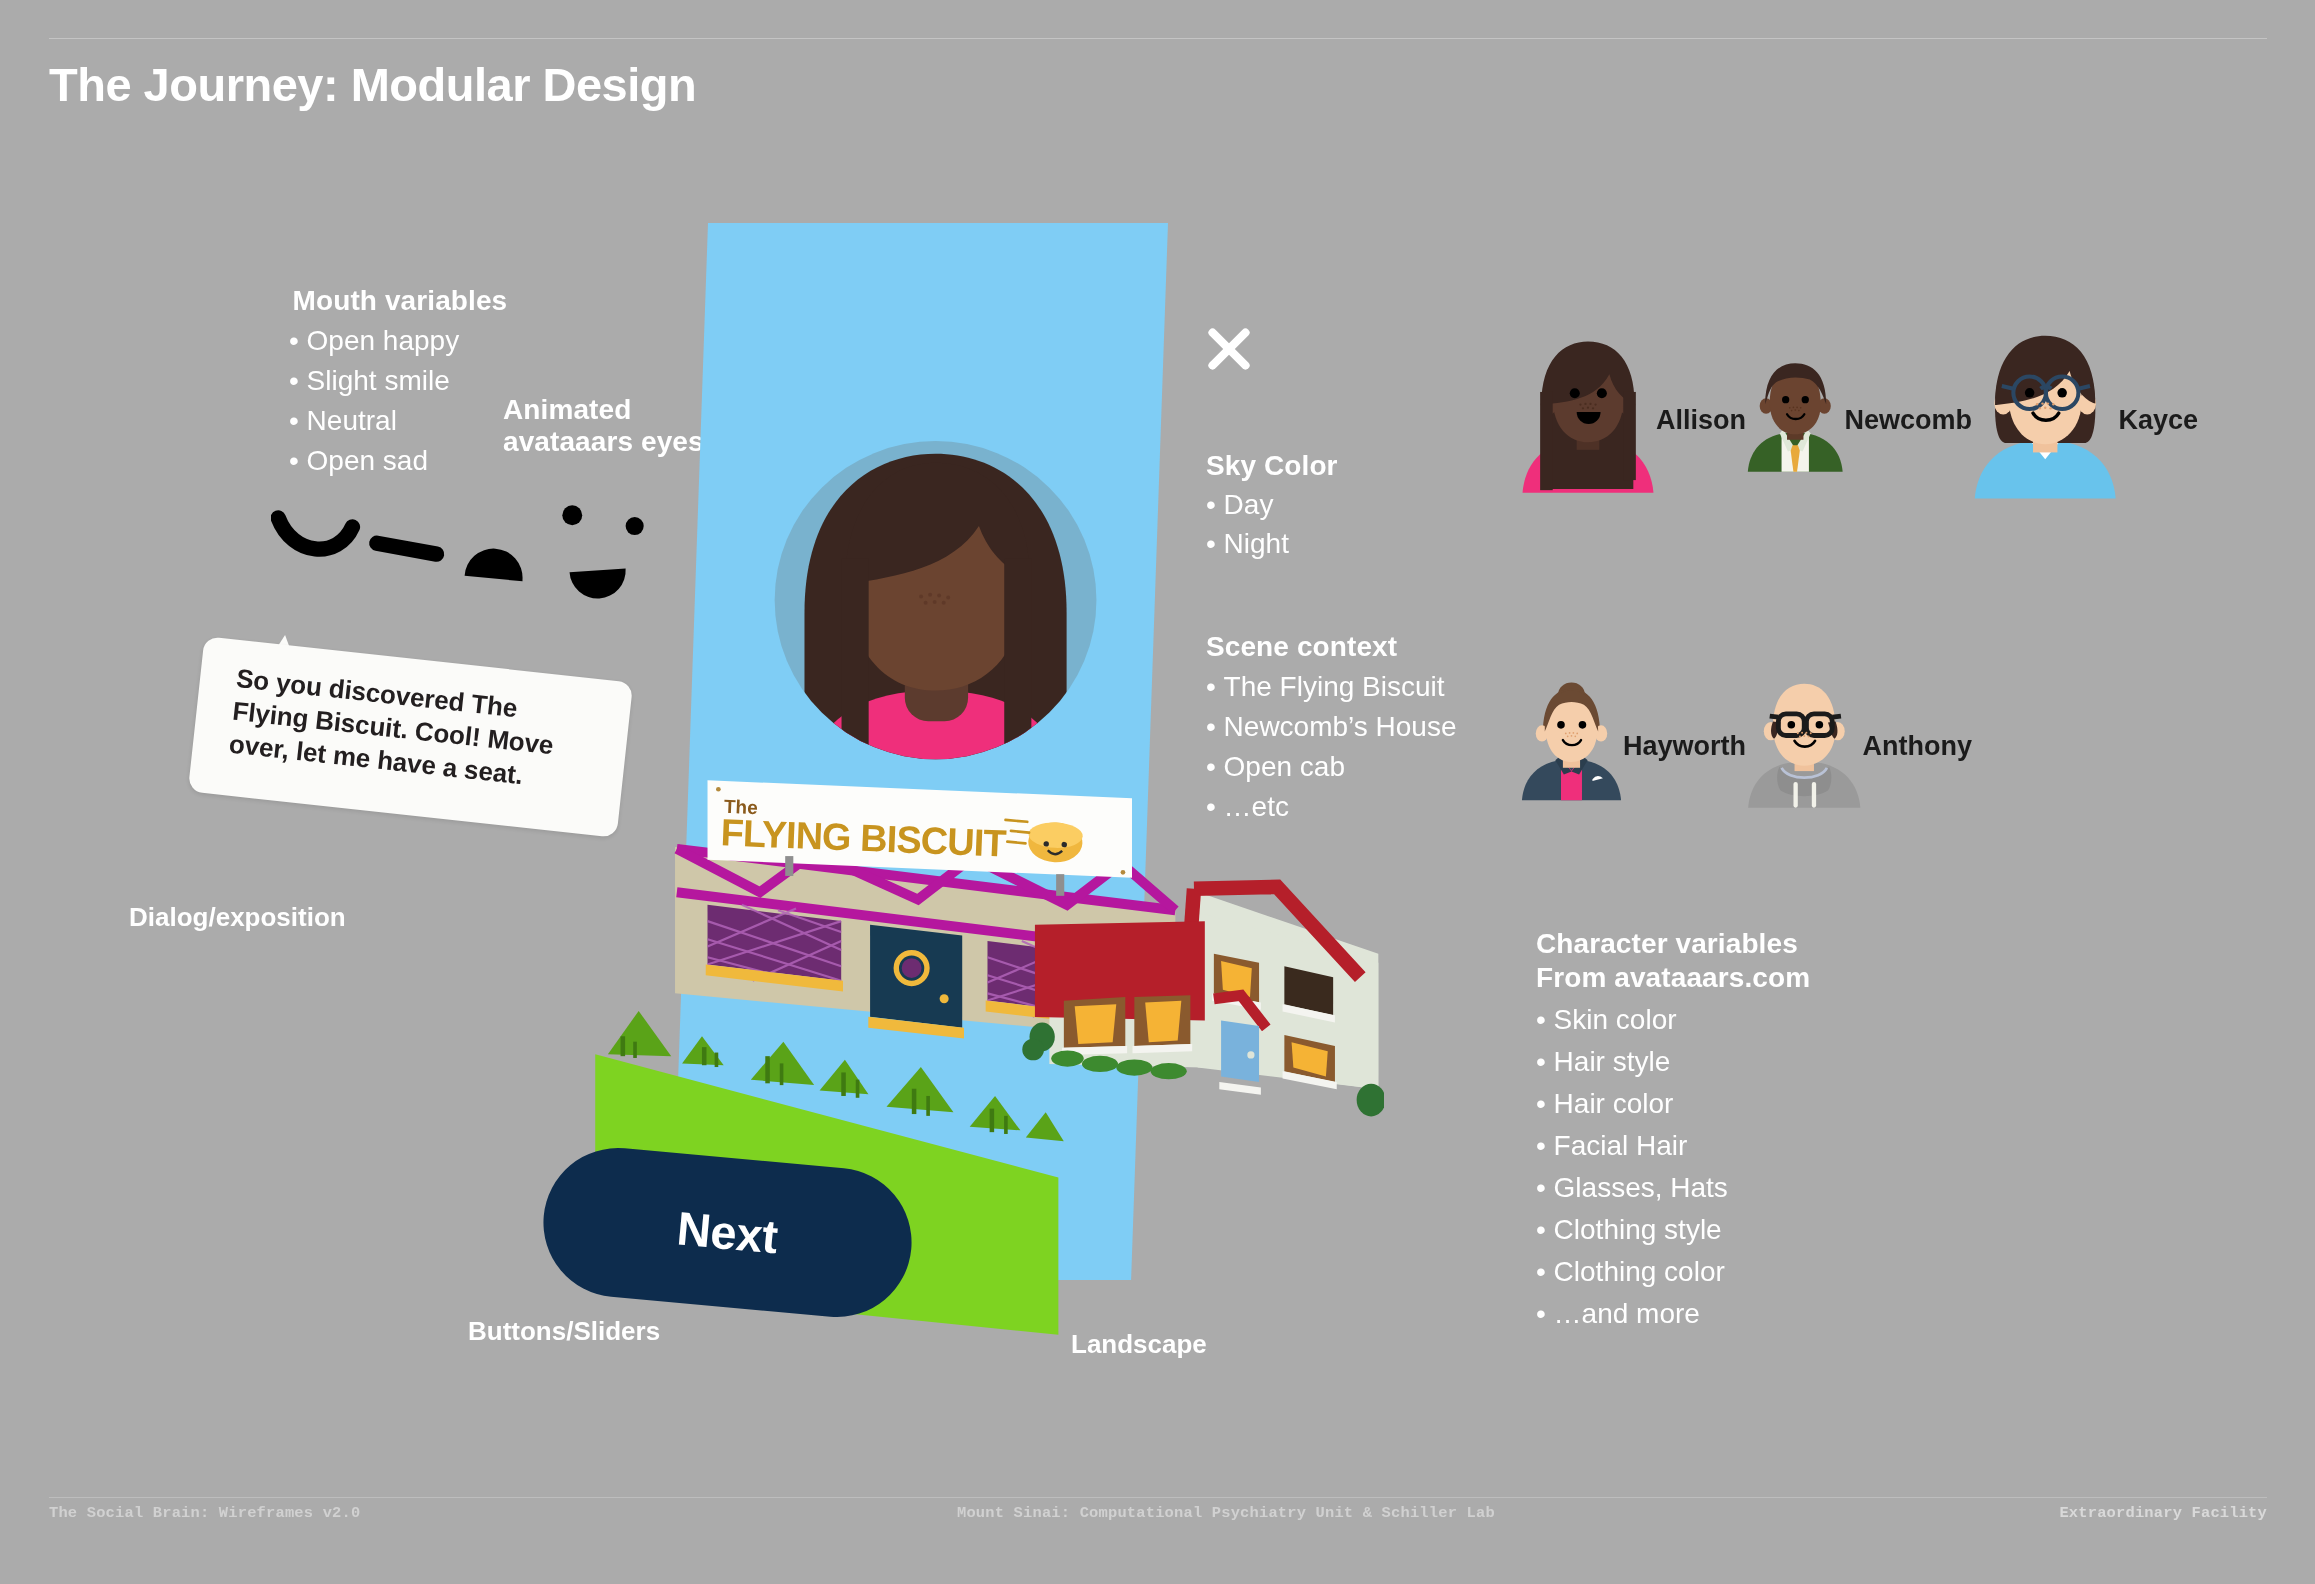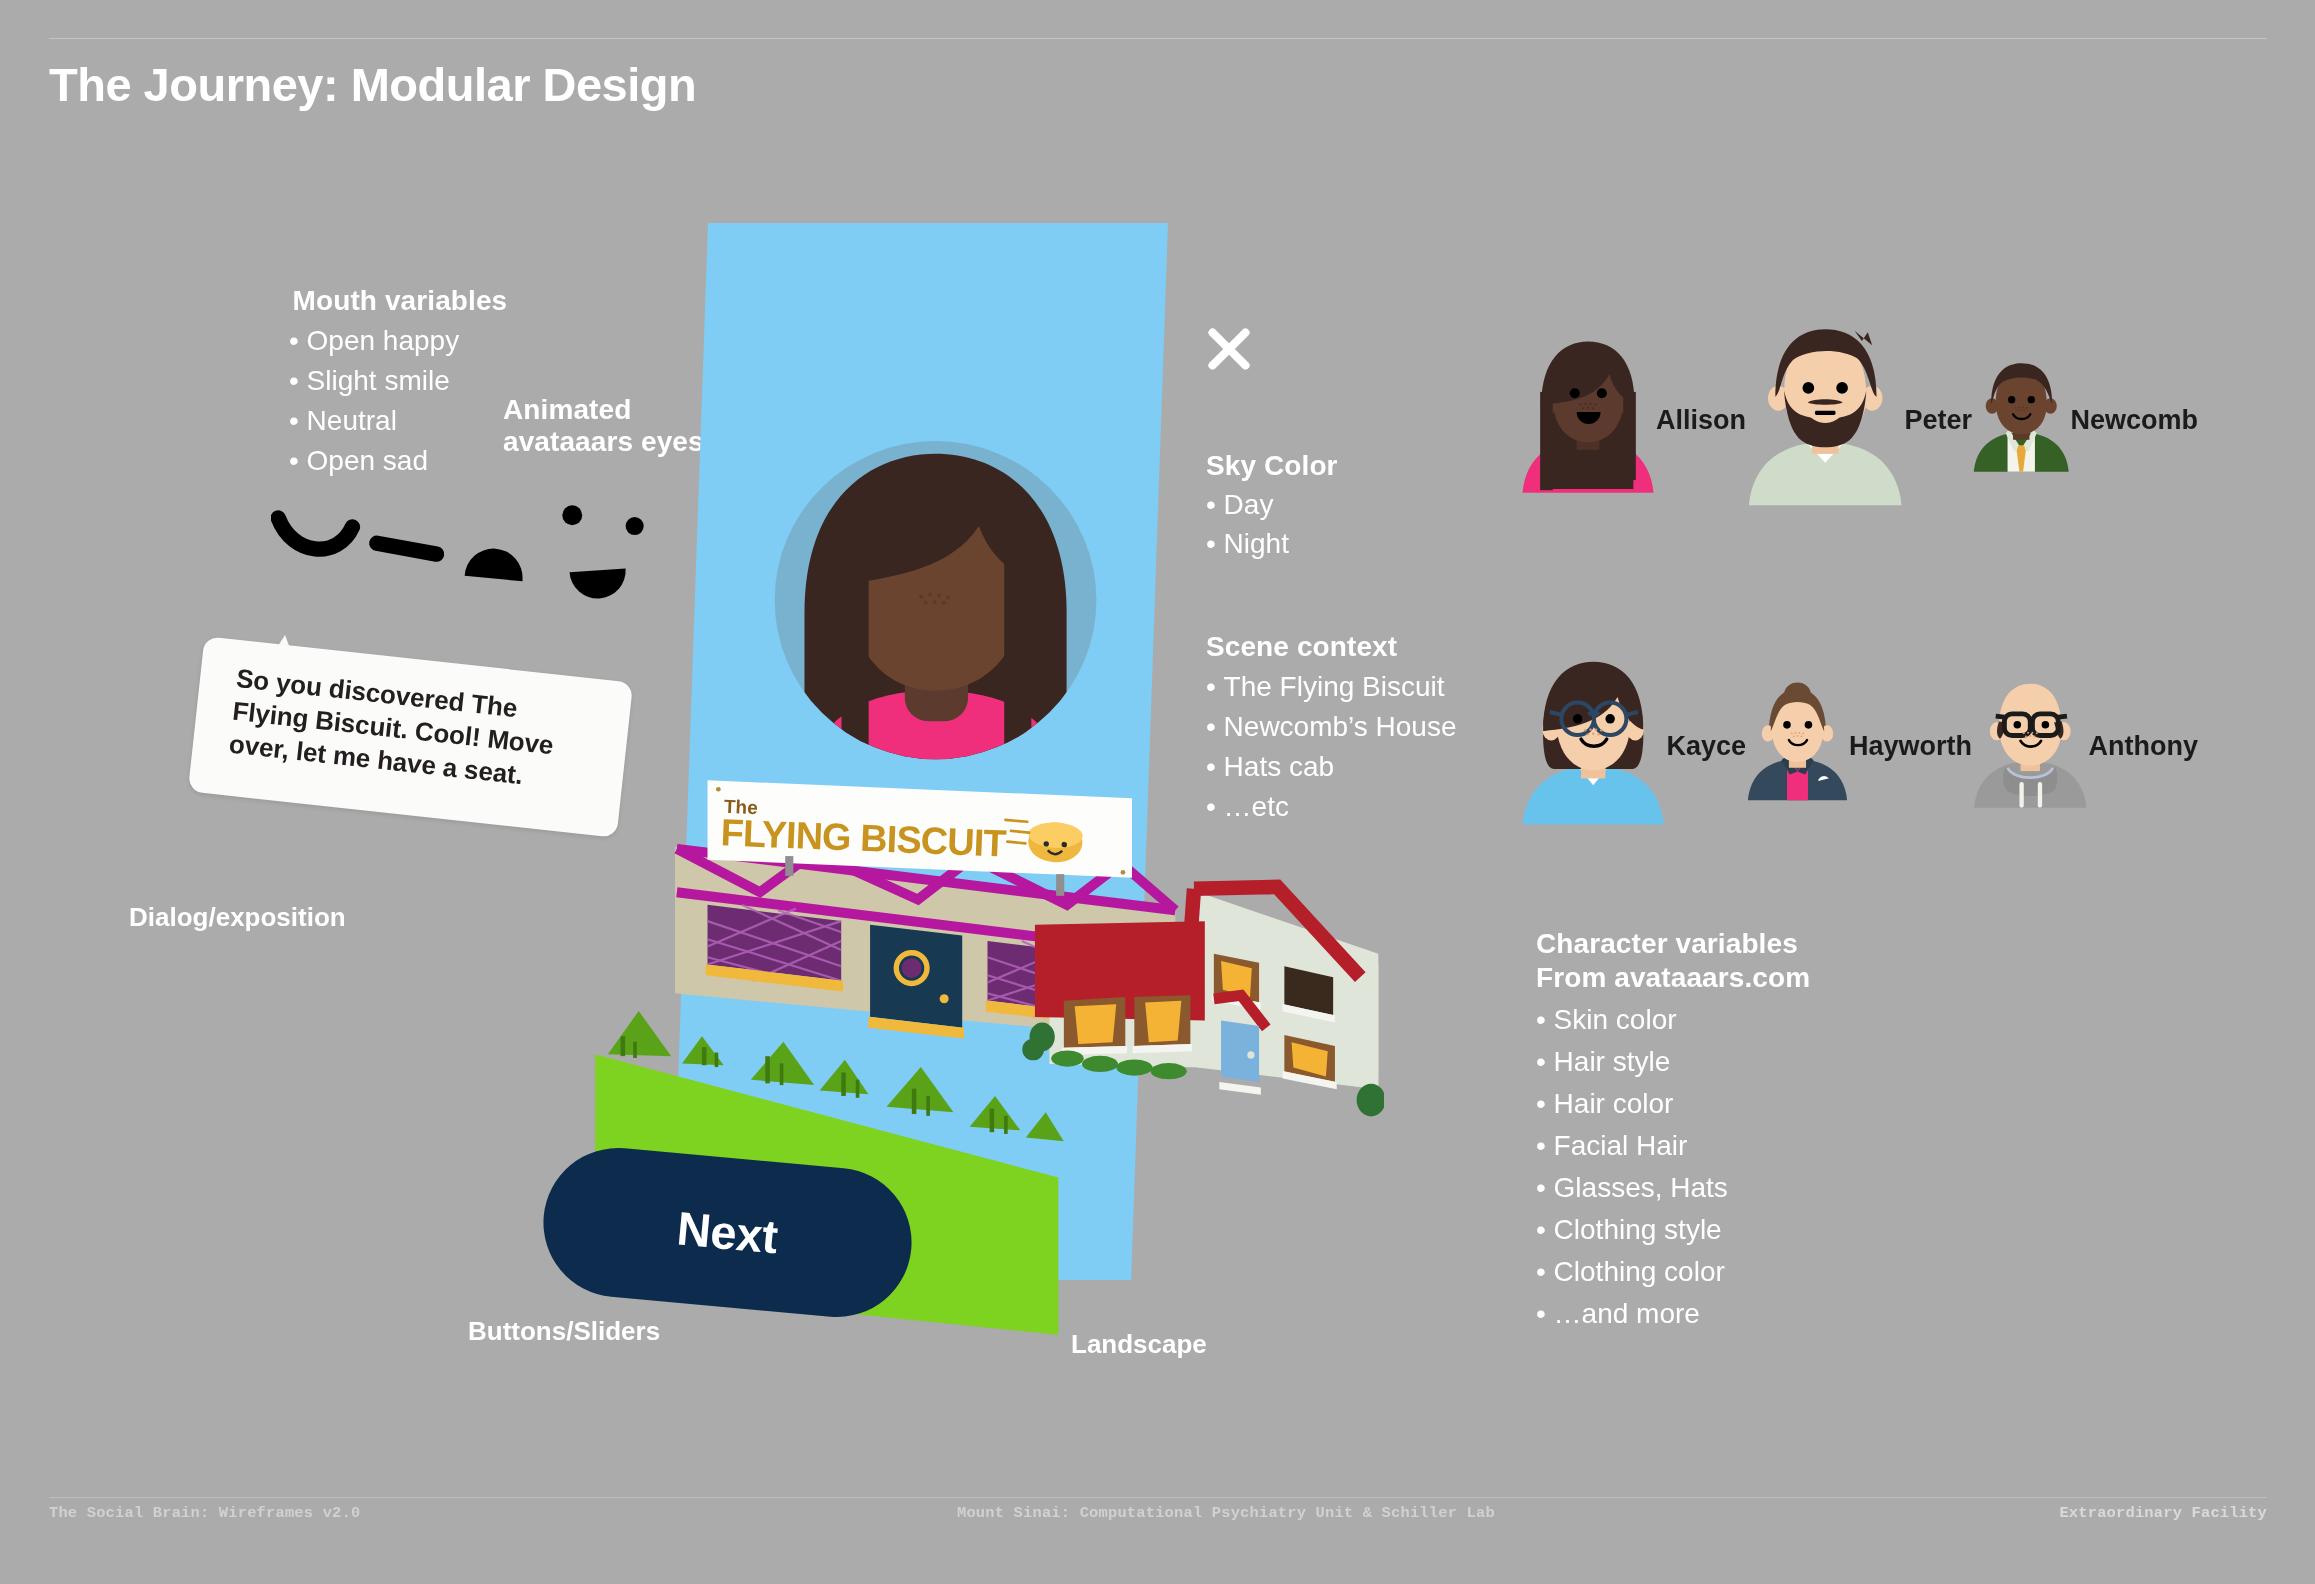--- a/index.html
+++ b/index.html
@@ -419,21 +419,21 @@
 
 <div id="scene-context">
   <div class="ann-h">Scene context</div>
   <div class="ann-li">
     <span class="bul">•&nbsp;</span><span>The Flying Biscuit</span>
   </div>
   <div class="ann-li">
     <span class="bul">•&nbsp;</span><span>Newcomb’s House</span>
   </div>
   <div class="ann-li">
-    <span class="bul">•&nbsp;</span><span>Hats cab</span>
+    <span class="bul">•&nbsp;</span><span>Open cab</span>
   </div>
   <div class="ann-li">
     <span class="bul">•&nbsp;</span><span>…etc</span>
   </div>
 </div>
 
 <div id="avatar-grid">
 
   <div class="av-cell">
     <svg class="av-art" viewBox="0 0 216 246">
@@ -465,48 +465,20 @@
           <circle cx="100" cy="110" r="1.8"></circle>
           <circle cx="108" cy="109" r="1.8"></circle>
           <circle cx="116" cy="110" r="1.8"></circle>
         </g>
 
       <path d="M90 116 L 128 116 A 19 19 0 0 1 90 116 Z" fill="#000"></path>
     </svg>
     <div class="av-name">Allison</div>
   </div>
 
-  <div class="av-cell">
-    <svg class="av-art" viewBox="0 0 216 246">
-      <path d="M108 158 C 176 158, 208 196, 212 244 L 4 244 C 8 196, 40 158, 108 158 Z" fill="#cfdcc9"></path>
-
-      <path d="M80 156 L 108 186 L 136 156 C 126 148, 90 148, 80 156 Z" fill="#fff"></path>
-
-      <ellipse cx="44" cy="98" rx="14" ry="17" fill="#f5ceab"></ellipse>
-      <ellipse cx="172" cy="98" rx="14" ry="17" fill="#f5ceab"></ellipse>
-
-      <rect x="90" y="128" width="36" height="46" fill="#f0c29c"></rect>
-
-      <path d="M52 90 C 52 38, 78 16, 108 16 C 138 16, 164 38, 164 94 C 164 136, 138 160, 108 160 C 78 160, 52 136, 52 90 Z" fill="#f5ceab"></path>
-
-      <path d="M40 96 C 40 28, 72 4, 108 4 C 146 4, 178 28, 178 96 C 170 92, 168 60, 152 44 C 130 30, 86 30, 64 46 C 48 62, 48 90, 40 96 Z" fill="#3a2620"></path>
-      <path d="M148 6 l10 14 l8 -12 l6 18 Z" fill="#3a2620"></path>
-
-      <path d="M52 88 C 52 88, 54 140, 76 156 C 92 168, 124 168, 140 156 C 162 140, 164 88, 164 88 C 158 118, 140 126, 108 126 C 76 126, 58 118, 52 88 Z" fill="#3a2620"></path>
-      <path d="M86 108 C 94 104, 122 104, 130 108 C 134 116, 130 130, 108 132 C 86 130, 82 116, 86 108 Z" fill="#f5ceab"></path>
-
-      <path d="M84 104 C 92 98, 124 98, 132 104 C 124 108, 92 108, 84 104 Z" fill="#3a2620"></path>
-
-      <circle cx="85" cy="84" r="8" fill="#000"></circle>
-      <circle cx="131" cy="84" r="8" fill="#000"></circle>
-
-      <rect x="94" y="115" width="28" height="6" rx="2" fill="#000"></rect>
-    </svg>
-    <div class="av-name">Peter</div>
-  </div>
 
   <div class="av-cell">
     <svg class="av-art" viewBox="0 0 216 246">
       <path d="M108 158 C 176 158, 208 196, 212 244 L 4 244 C 8 196, 40 158, 108 158 Z" fill="#366126"></path>
 
       <path d="M78 154 L 108 200 L 138 154 C 138 188, 138 216, 138 244 L 78 244 C 78 216, 78 188, 78 154 Z" fill="#f4f4ec"></path>
       <path d="M82 152 L 108 194 L 92 200 L 74 160 Z" fill="#dfe8d8"></path>
       <path d="M134 152 L 108 194 L 124 200 L 142 160 Z" fill="#dfe8d8"></path>
 
       <path d="M102 186 L 114 186 L 118 198 L 112 244 L 104 244 L 98 198 Z" fill="#e8a93b"></path>

